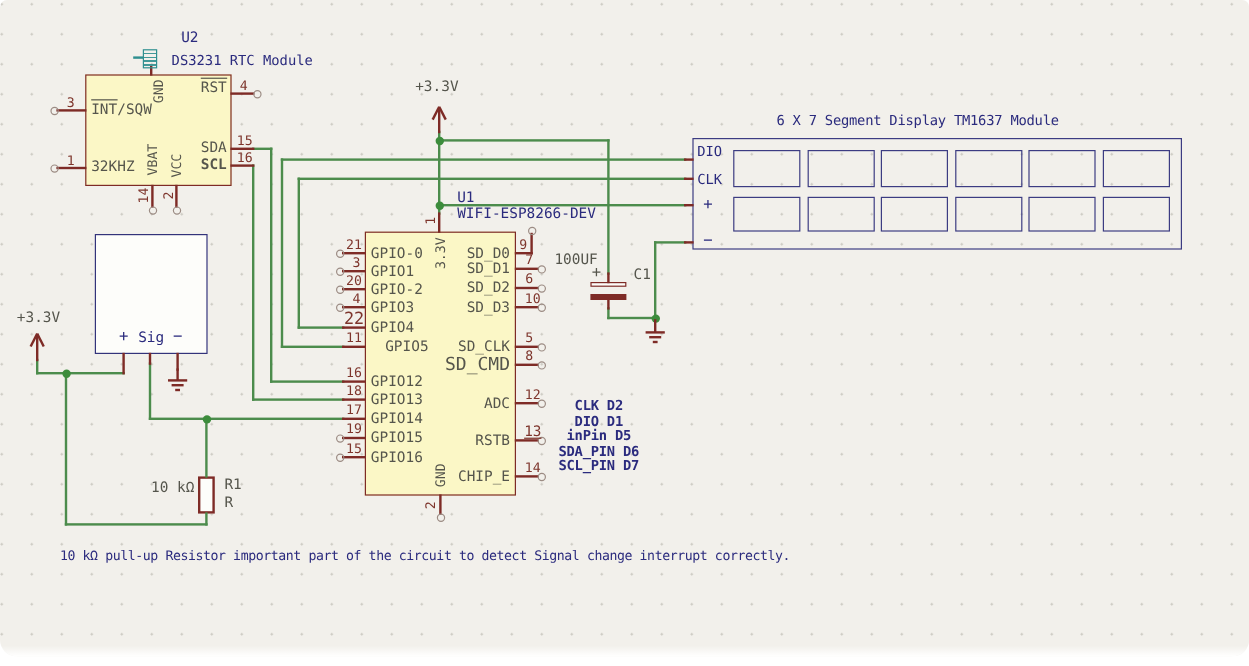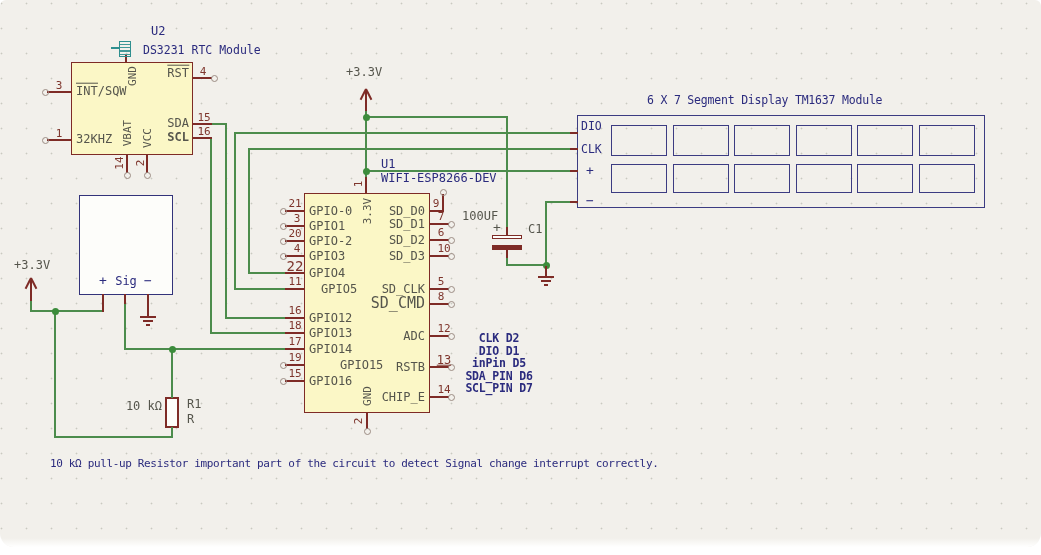--- a/index.html
+++ b/index.html
@@ -212,21 +212,21 @@
     <div class="t m" style="left: 359px; top: 421px; font-size: 11px; transform: translate(-50%, -50%) rotate(-90deg);">2</div>
     <div class="t g" style="left: 309px; top: 211px; font-size: 12px; transform: translate(0px, -50%);">GPIO-0</div>
     <div class="t g" style="left: 309px; top: 226px; font-size: 12px; transform: translate(0px, -50%);">GPIO1</div>
     <div class="t g" style="left: 309px; top: 241px; font-size: 12px; transform: translate(0px, -50%);">GPIO-2</div>
     <div class="t g" style="left: 309px; top: 256px; font-size: 12px; transform: translate(0px, -50%);">GPIO3</div>
     <div class="t g" style="left: 309px; top: 273px; font-size: 12px; transform: translate(0px, -50%);">GPIO4</div>
     <div class="t g" style="left: 309px; top: 289px; font-size: 12px; transform: translate(0px, -50%); margin-left: 12px;">GPIO5</div>
     <div class="t g" style="left: 309px; top: 318px; font-size: 12px; transform: translate(0px, -50%);">GPIO12</div>
     <div class="t g" style="left: 309px; top: 333px; font-size: 12px; transform: translate(0px, -50%);">GPIO13</div>
     <div class="t g" style="left: 309px; top: 349px; font-size: 12px; transform: translate(0px, -50%);">GPIO14</div>
-    <div class="t g" style="left: 309px; top: 365px; font-size: 12px; transform: translate(0px, -50%); margin-left: 31px;">GPIO15</div>
+    <div class="t g" style="left: 309px; top: 365px; font-size: 12px; transform: translate(0px, -50%);">GPIO15</div>
     <div class="t g" style="left: 309px; top: 381px; font-size: 12px; transform: translate(0px, -50%);">GPIO16</div>
     <div class="t g" style="left: 425px; top: 211px; font-size: 12px; transform: translate(-100%, -50%);">SD_D0</div>
     <div class="t g" style="left: 425px; top: 224px; font-size: 12px; transform: translate(-100%, -50%);">SD_D1</div>
     <div class="t g" style="left: 425px; top: 240px; font-size: 12px; transform: translate(-100%, -50%);">SD_D2</div>
     <div class="t g" style="left: 425px; top: 256px; font-size: 12px; transform: translate(-100%, -50%);">SD_D3</div>
     <div class="t g" style="left: 425px; top: 289px; font-size: 12px; transform: translate(-100%, -50%);">SD_CLK</div>
     <div class="t g" style="left: 425px; top: 304px; font-size: 15px; transform: translate(-100%, -50%);">SD_CMD</div>
     <div class="t g" style="left: 425px; top: 336px; font-size: 12px; transform: translate(-100%, -50%);">ADC</div>
     <div class="t g" style="left: 425px; top: 367px; font-size: 12px; transform: translate(-100%, -50%);">RSTB</div>
     <div class="t g" style="left: 425px; top: 397px; font-size: 12px; transform: translate(-100%, -50%);">CHIP_E</div>

